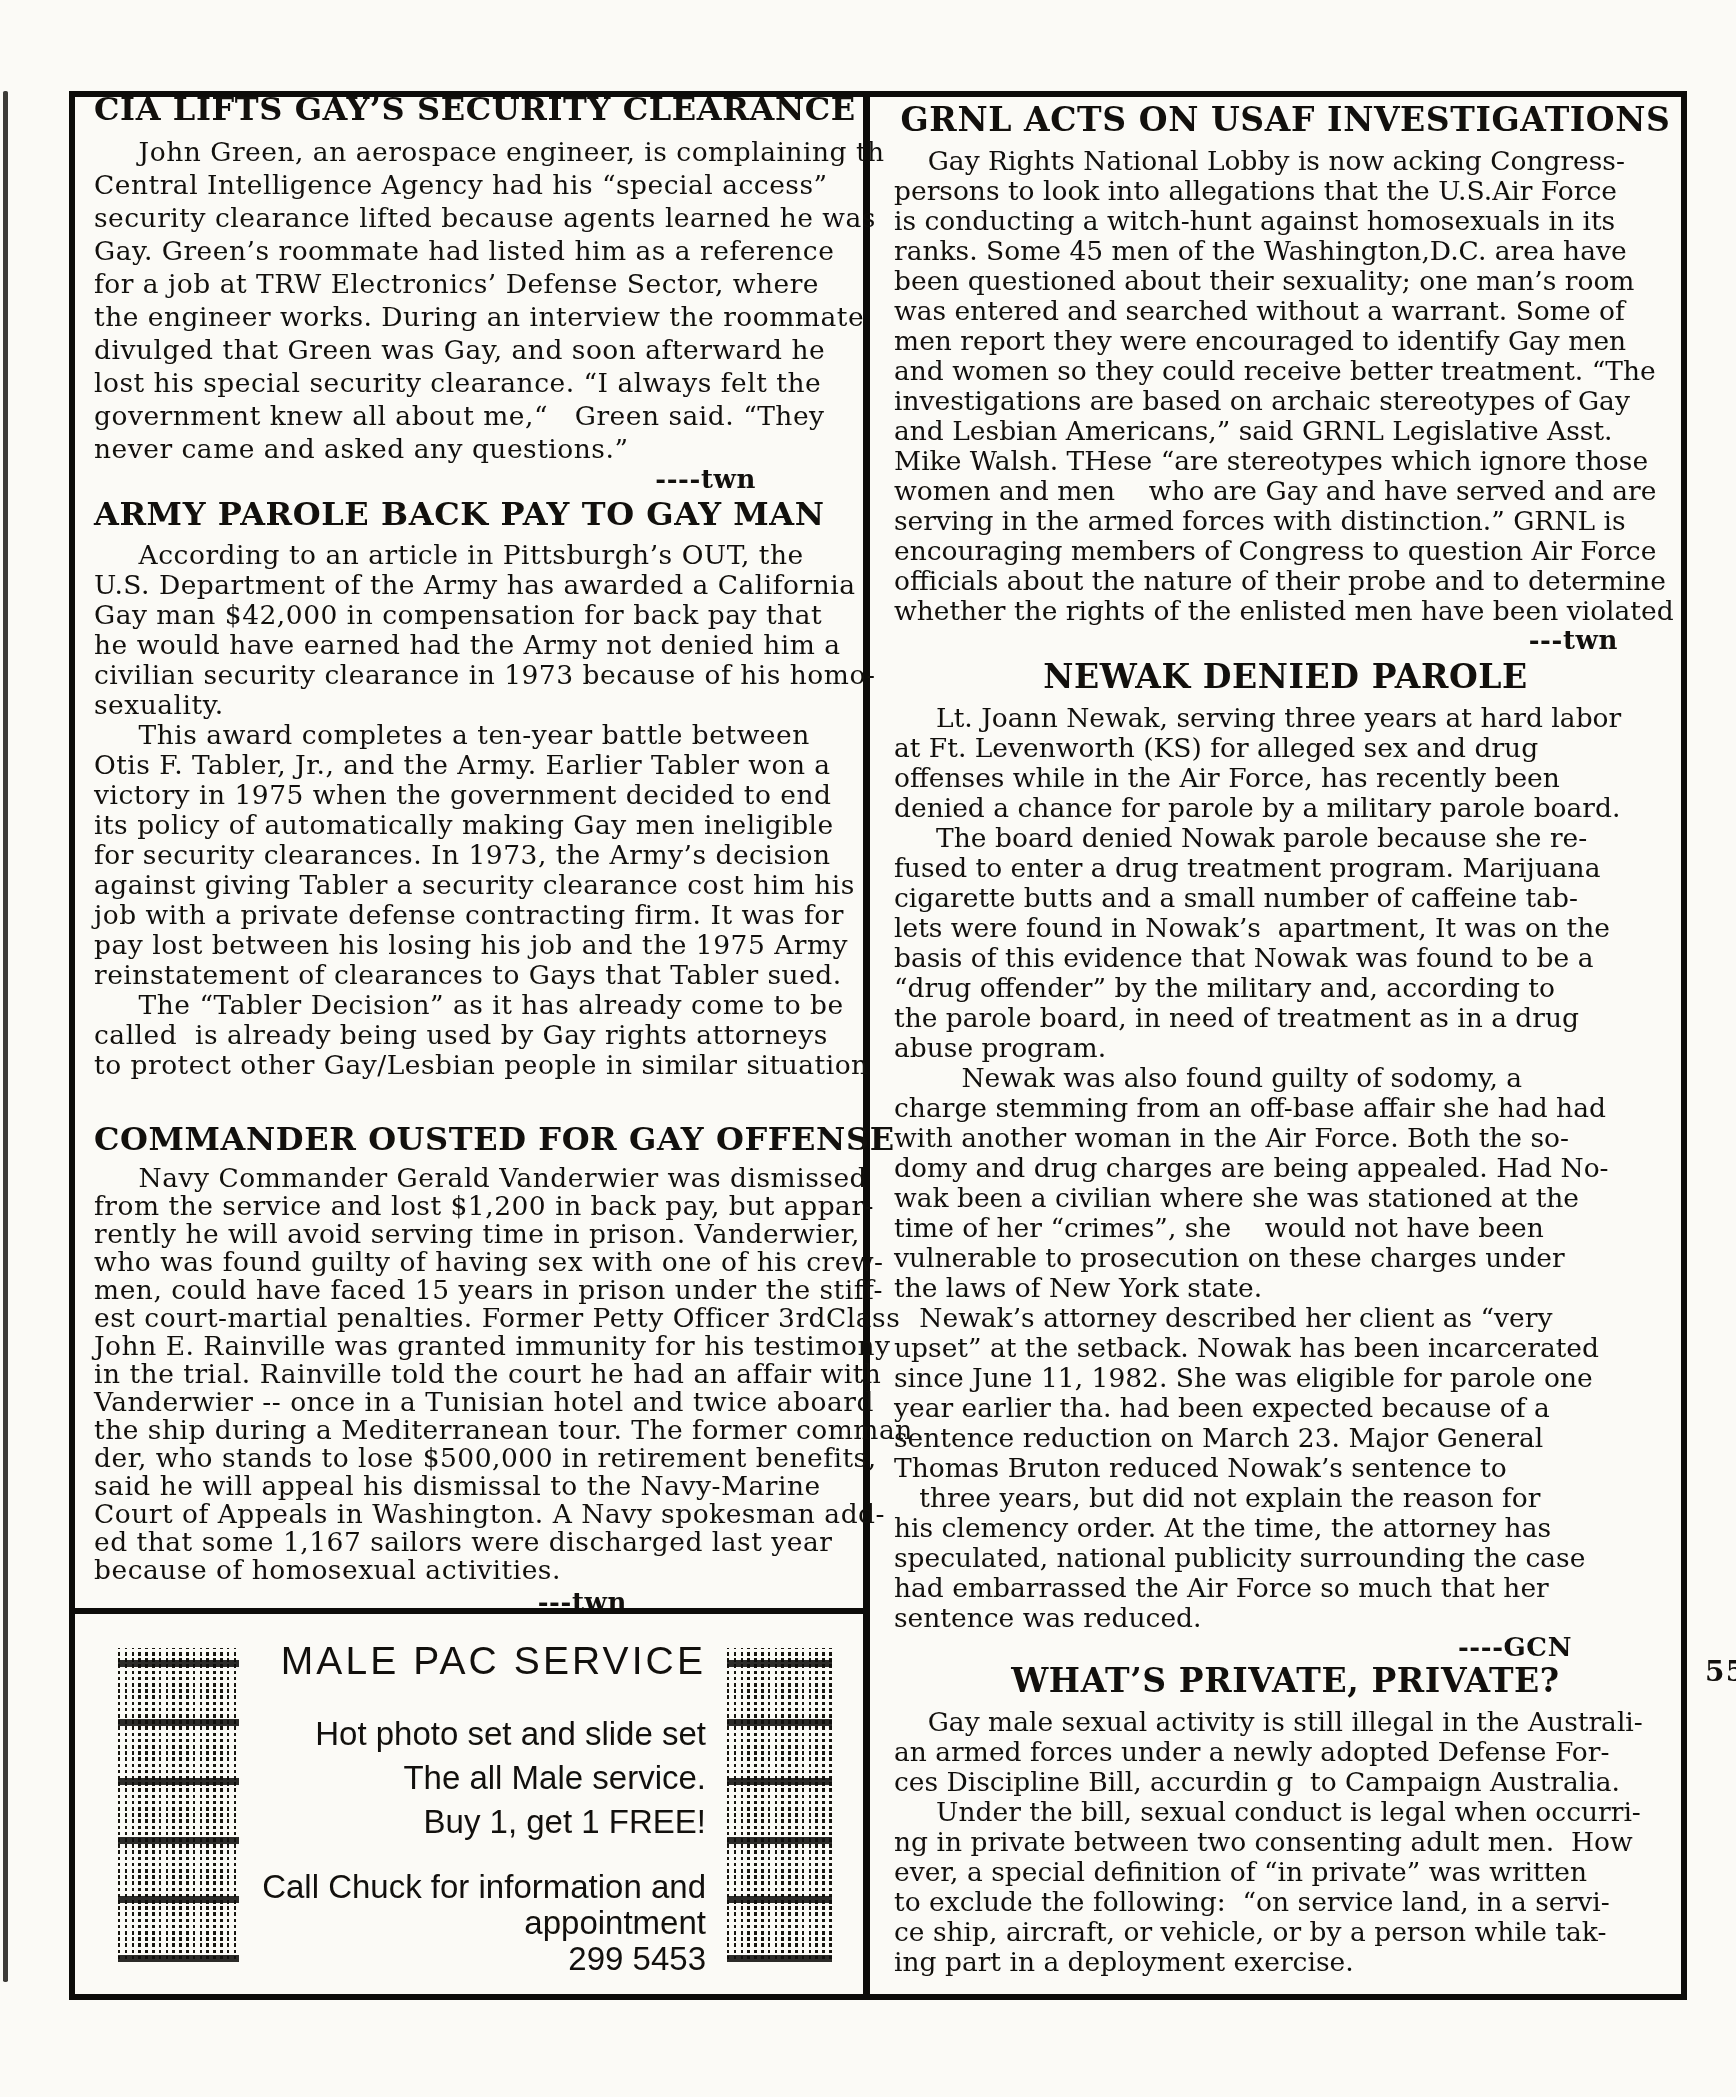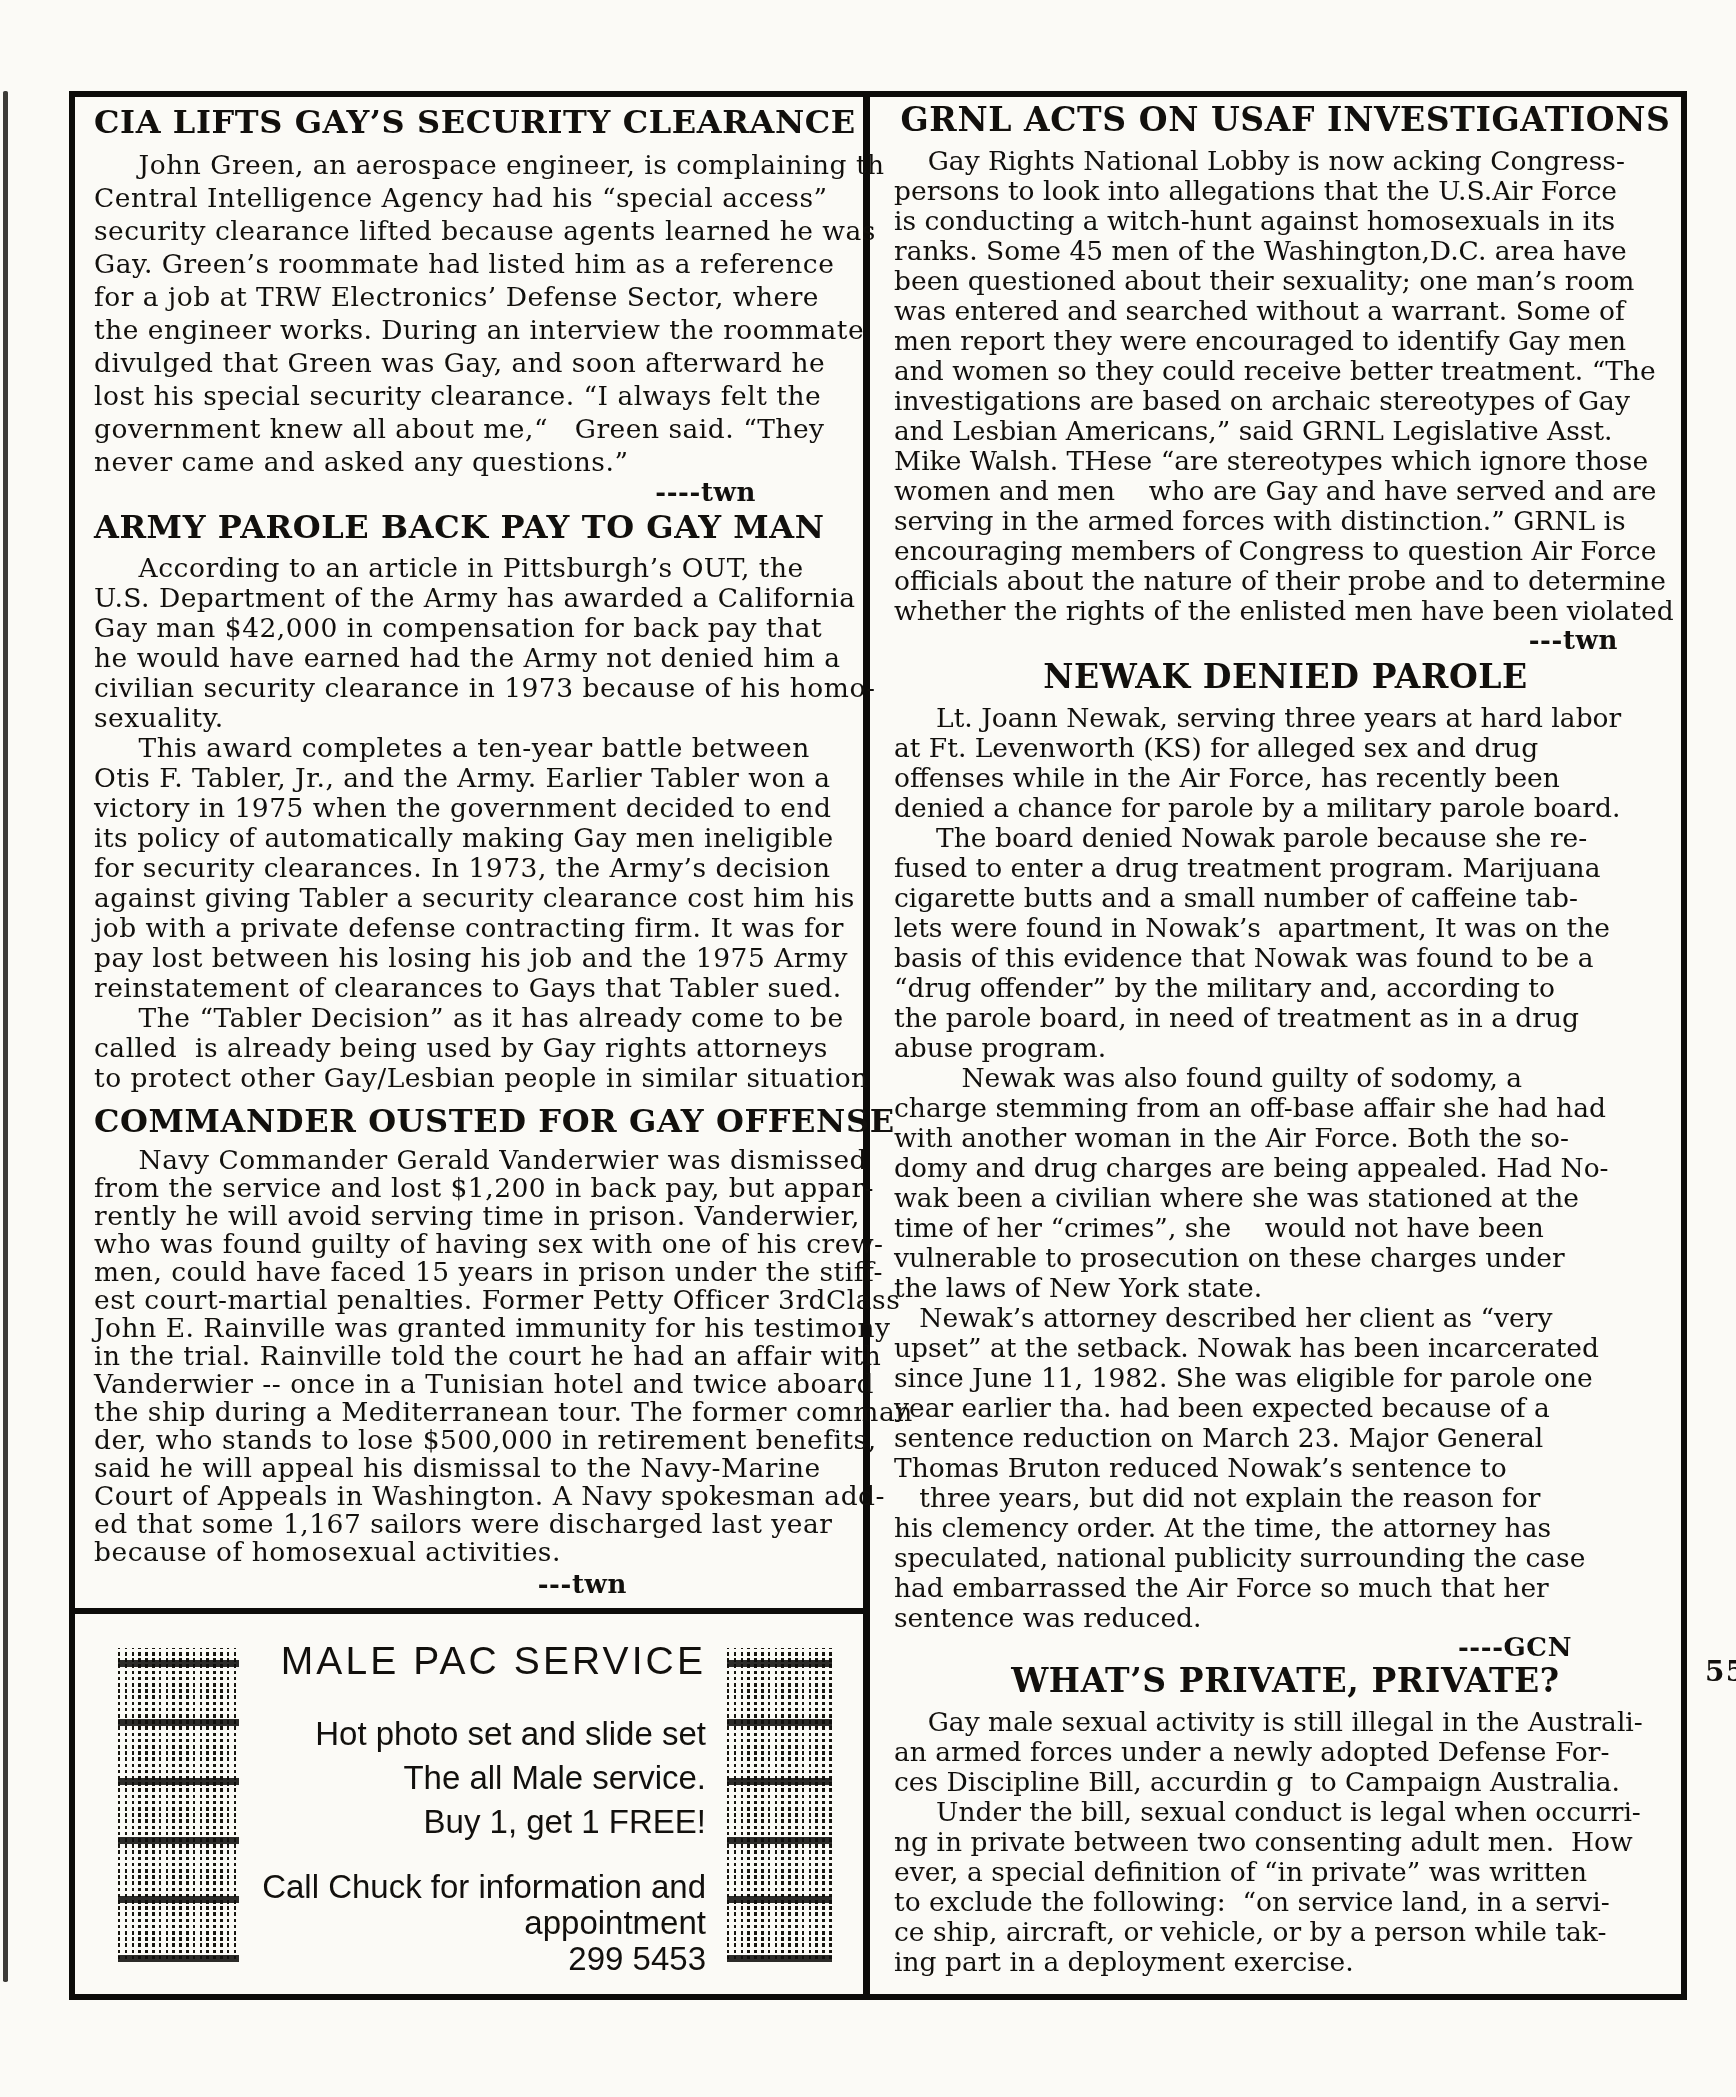--- a/index.html
+++ b/index.html
@@ -13,21 +13,21 @@
     position:absolute;left:3.1px;top:91px;width:5px;height:1891px;
     background:#1b1915;opacity:.85;border-radius:1.8px;
   }
   .frame{
     position:absolute;left:69px;top:91px;width:1618px;height:1909px;
     border:6.8px solid #0d0c0a;box-sizing:border-box;
   }
   .divider-v{
     position:absolute;left:863px;top:91px;width:6.8px;height:1909px;background:#0d0c0a;
   }
-  .col{position:absolute;top:103px;}
+  .col{position:absolute;top:90px;}
   .col-left{left:94px;width:767px;}
   .col-right{left:894px;top:100px;width:783px;}
   .headline{
     font-weight:bold;font-size:32px;line-height:1.2;
     letter-spacing:0.6px;white-space:nowrap;margin:0 0 6.2px 0;
   }
   .col-right .headline{font-size:33px;text-align:center;}
   .para{font-size:26.5px;}
   .para .line{white-space:pre;}
   .col-left .para .line{letter-spacing:0.5px;}
@@ -36,21 +36,21 @@
   .lh45 .line{line-height:28px;}
   .lh49 .line{line-height:30px;}
   .byline{
     font-size:26px;font-weight:bold;text-align:right;line-height:28px;
     letter-spacing:0.6px;
   }
   .by-a1{padding-right:105px;margin-bottom:2.5px;}
   .by-a3{padding-right:234px;margin-top:3.7px;}
   .by-b1{padding-right:59px;margin-bottom:3.7px;}
   .by-b2{padding-right:105px;}
-  .art-gap{margin-top:9px;}
+  .art-gap{margin-top:40px;}
   .ad-box{
     position:absolute;left:69px;top:1608px;width:801px;height:392px;
     border:6.8px solid #0d0c0a;box-sizing:border-box;
   }
   .halftone{position:absolute;}
   .halftone{
     background-image:
       repeating-linear-gradient(0deg, rgba(15,14,12,.88) 0 6.8px, rgba(0,0,0,0) 6.8px 59px),
       repeating-linear-gradient(0deg, #fbfaf6 0 2.5px, rgba(0,0,0,0) 2.5px 6.2px),
       repeating-linear-gradient(90deg, #17150f 0 2.5px, rgba(0,0,0,0) 2.5px 6.8px);

